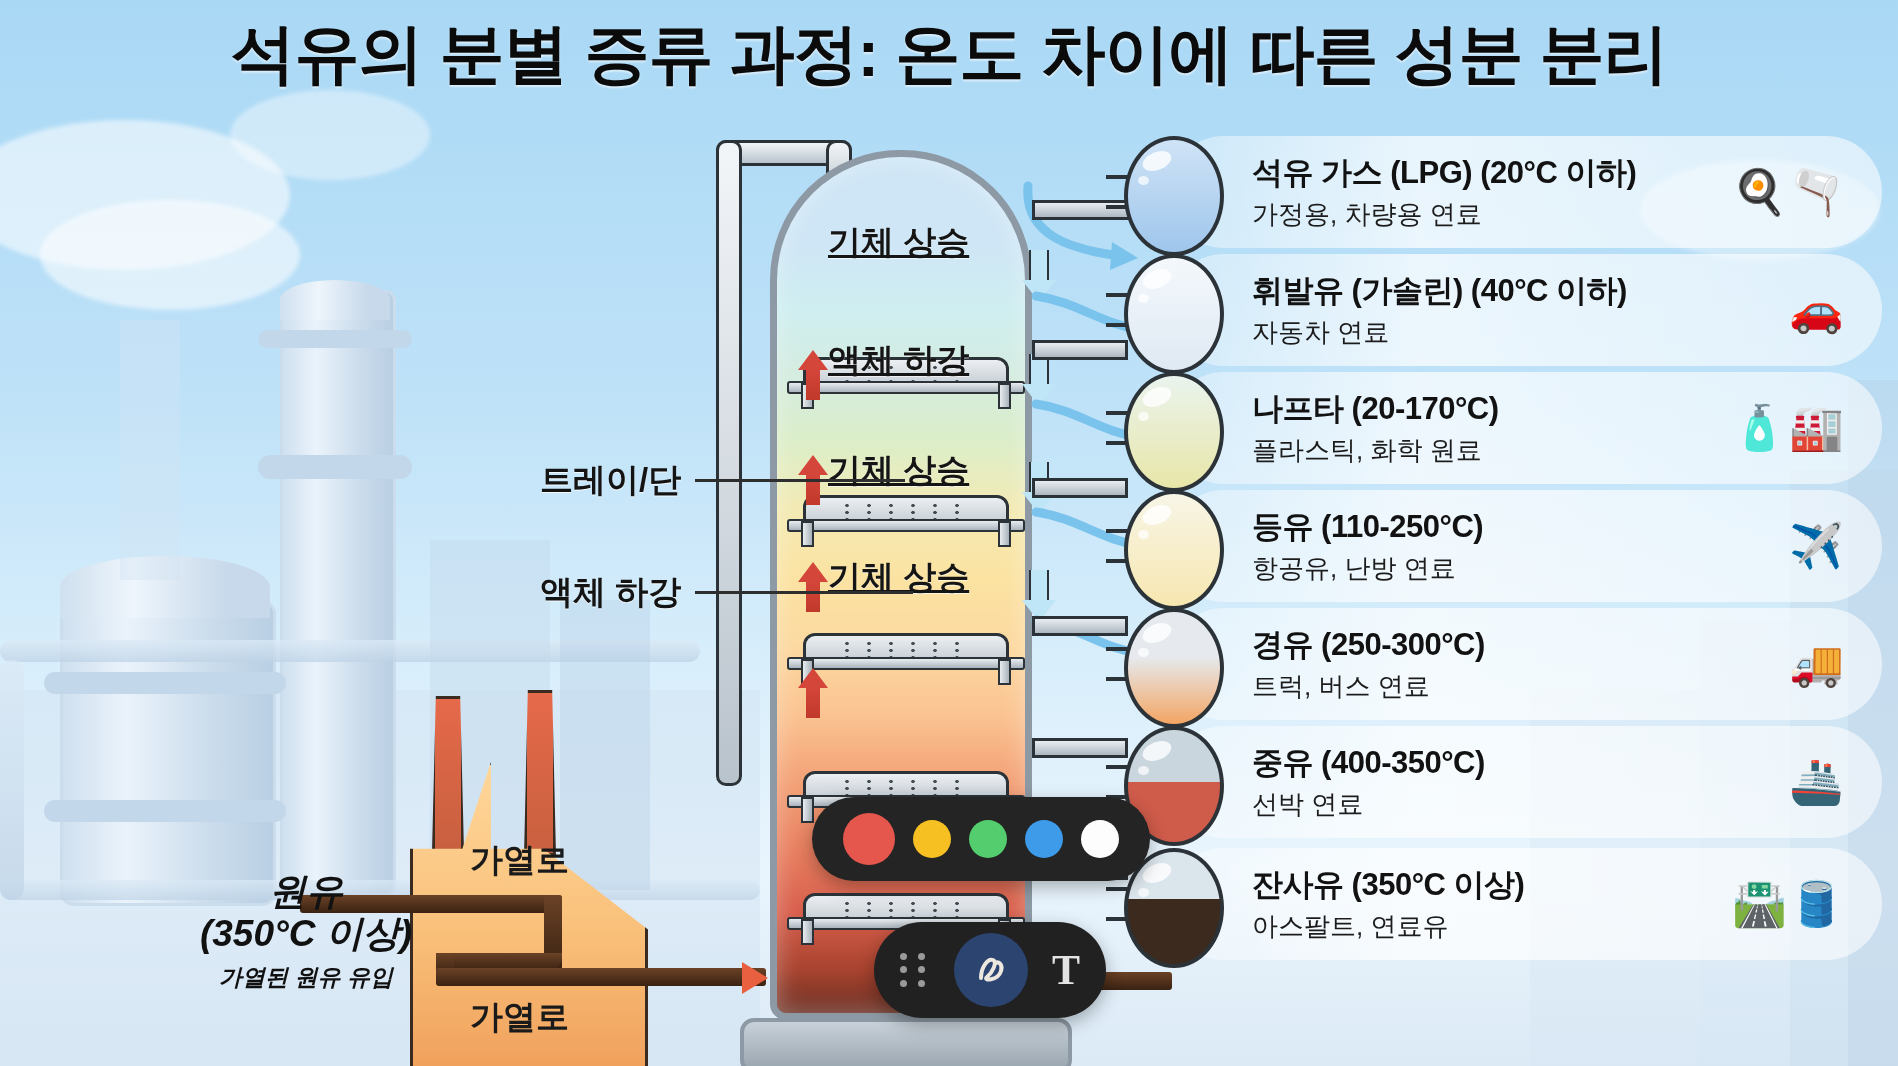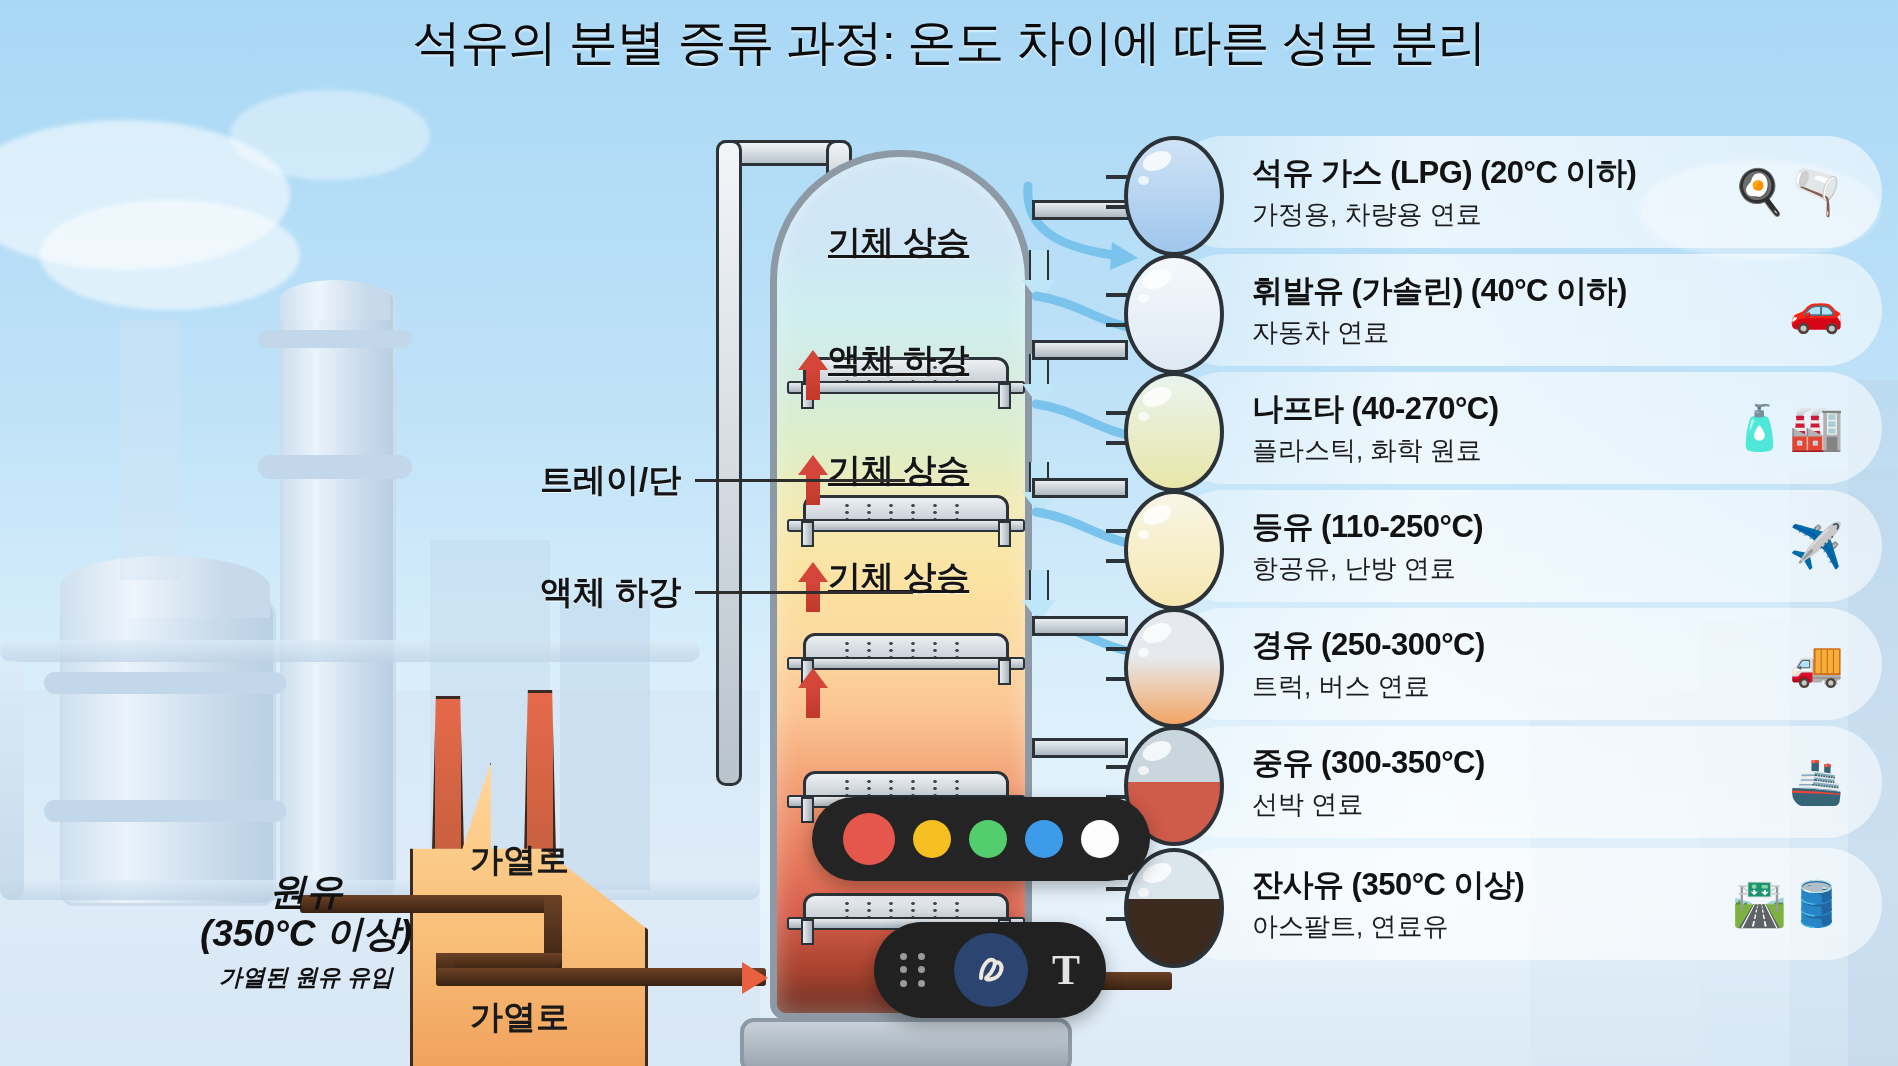--- a/index.html
+++ b/index.html
@@ -111,21 +111,21 @@
   .lead .line{height:3px;background:#2e2e2e;margin-left:14px;}
 
   
   #crude{position:absolute;left:96px;top:872px;width:420px;text-align:center;font-style:italic;}
   #crude .l1{font-weight:bold;font-size:37px;color:#111;line-height:1.08;}
   #crude .l2{font-weight:bold;font-size:37px;color:#111;line-height:1.18;}
   #crude .l3{font-weight:bold;font-size:23px;color:#111;margin-top:6px;}
 
   
   #title{position:absolute;left:0;right:0;top:10px;text-align:center;
-        font-size:49px;font-weight:normal;color:#0b0b0b;letter-spacing:-1px;
+        font-size:65px;font-weight:bold;color:#0b0b0b;letter-spacing:-1px;
         text-shadow:0 2px 2px rgba(255,255,255,.55);}
 
   
   #palette{position:absolute;left:812px;top:797px;width:338px;height:84px;border-radius:44px;
         background:#242424;display:flex;align-items:center;justify-content:space-around;padding:0 22px;
         box-sizing:border-box;box-shadow:0 6px 18px rgba(0,0,0,.3);}
   .swatch{border-radius:50%;cursor:pointer;}
   .swatch.sel{width:52px;height:52px;}
   .swatch.norm{width:38px;height:38px;}
   #tools{position:absolute;left:874px;top:922px;width:232px;height:96px;border-radius:48px;
@@ -363,21 +363,21 @@
 
   <div class="frow" style="top:372px;">
     <div class="bulbwrap">
       <div class="neck"></div>
       <div class="bulb" style="background:linear-gradient(180deg,#eaf4ee,#e8e6a8);">
         <div class="gloss"></div>
         <div class="gloss2"></div>
       </div>
     </div>
     <div class="ftext">
-      <div class="ftitle">나프타 (40-270°C)</div>
+      <div class="ftitle">나프타 (20-170°C)</div>
       <div class="fsub">플라스틱, 화학 원료</div>
     </div>
     <div class="ficons">🧴🏭</div>
   </div>
 
   <div class="frow" style="top:490px;">
     <div class="bulbwrap">
       <div class="neck"></div>
       <div class="bulb" style="background:linear-gradient(180deg,#f7f5e6,#f7e7b0);">
         <div class="gloss"></div>
@@ -408,21 +408,21 @@
 
   <div class="frow" style="top:726px;">
     <div class="bulbwrap">
       <div class="neck"></div>
       <div class="bulb" style="background:linear-gradient(180deg,#c9d6de 46%,#cf5b4a 46%);">
         <div class="gloss"></div>
         <div class="gloss2"></div>
       </div>
     </div>
     <div class="ftext">
-      <div class="ftitle">중유 (300-350°C)</div>
+      <div class="ftitle">중유 (400-350°C)</div>
       <div class="fsub">선박 연료</div>
     </div>
     <div class="ficons">🚢</div>
   </div>
 
   <div class="frow" style="top:848px;">
     <div class="bulbwrap">
       <div class="neck"></div>
       <div class="bulb" style="background:linear-gradient(180deg,#dbe5ec 42%,#3b2a1d 42%);">
         <div class="gloss"></div>

